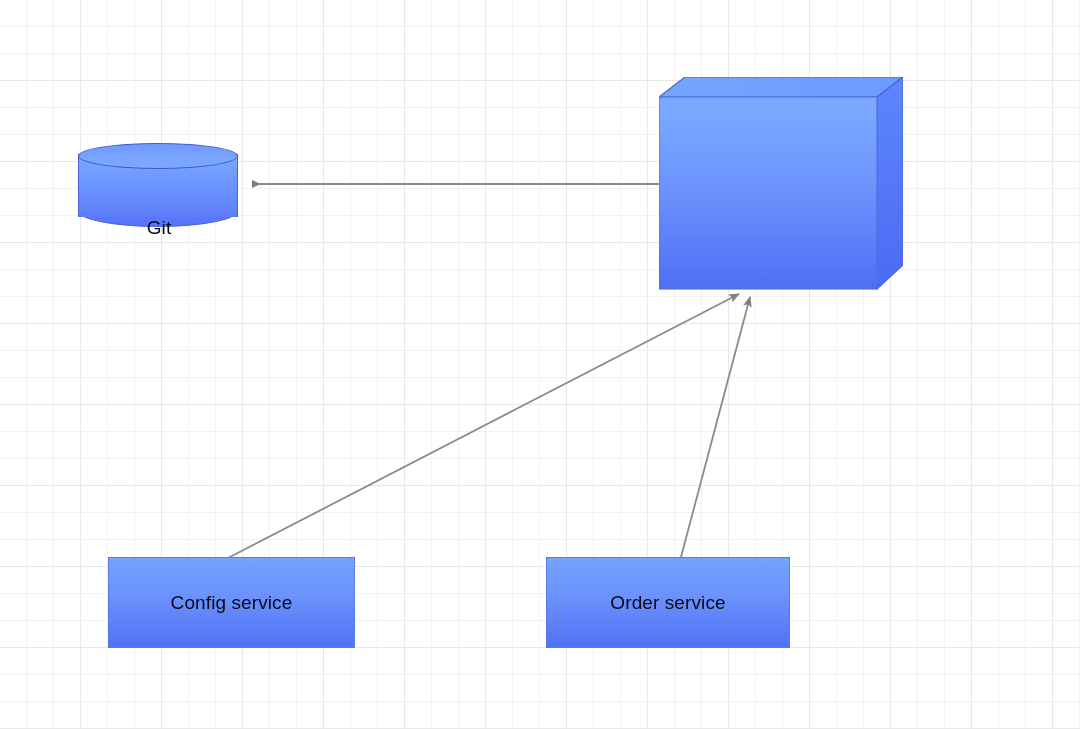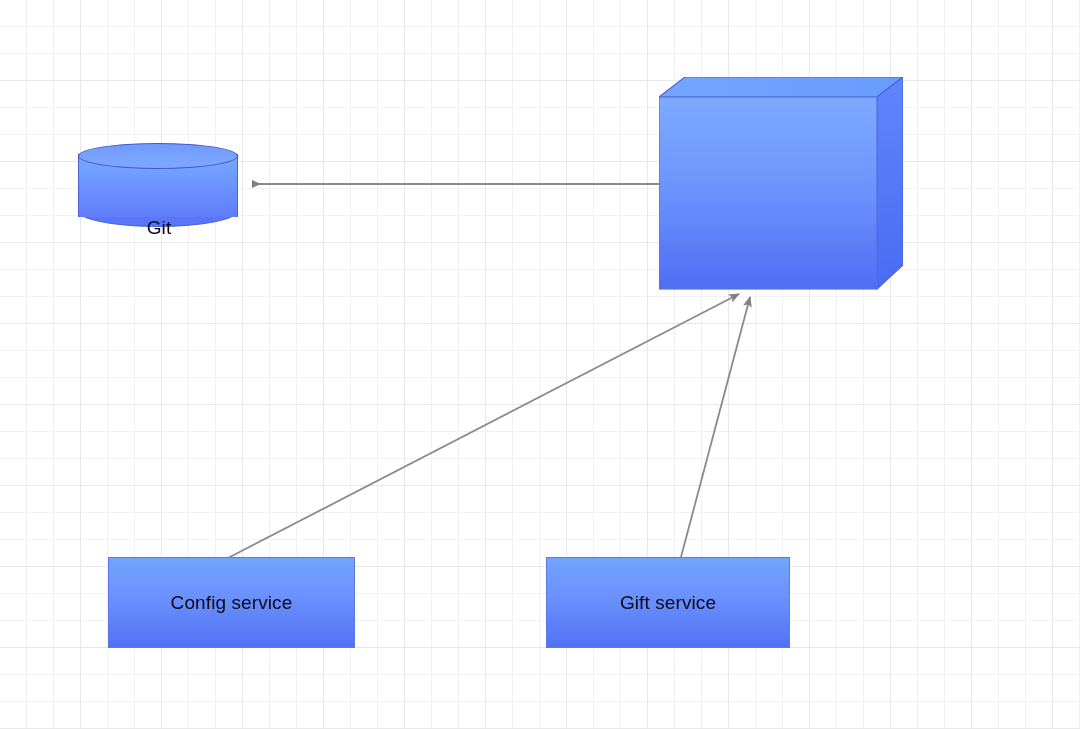--- a/index.html
+++ b/index.html
@@ -195,16 +195,16 @@
 
       <rect x="0" y="20" width="218" height="192" fill="url(#cubeFront)" stroke="#5872e3" stroke-width="1.2"></rect>
     </svg>
   </div>
 
   <div class="node box" id="node-order">
     <div class="node-label">Config service</div>
   </div>
 
   <div class="node box" id="node-gift">
-    <div class="node-label">Gift service</div>
+    <div class="node-label">Order service</div>
   </div>
 
 </div>
 
 </body></html>

